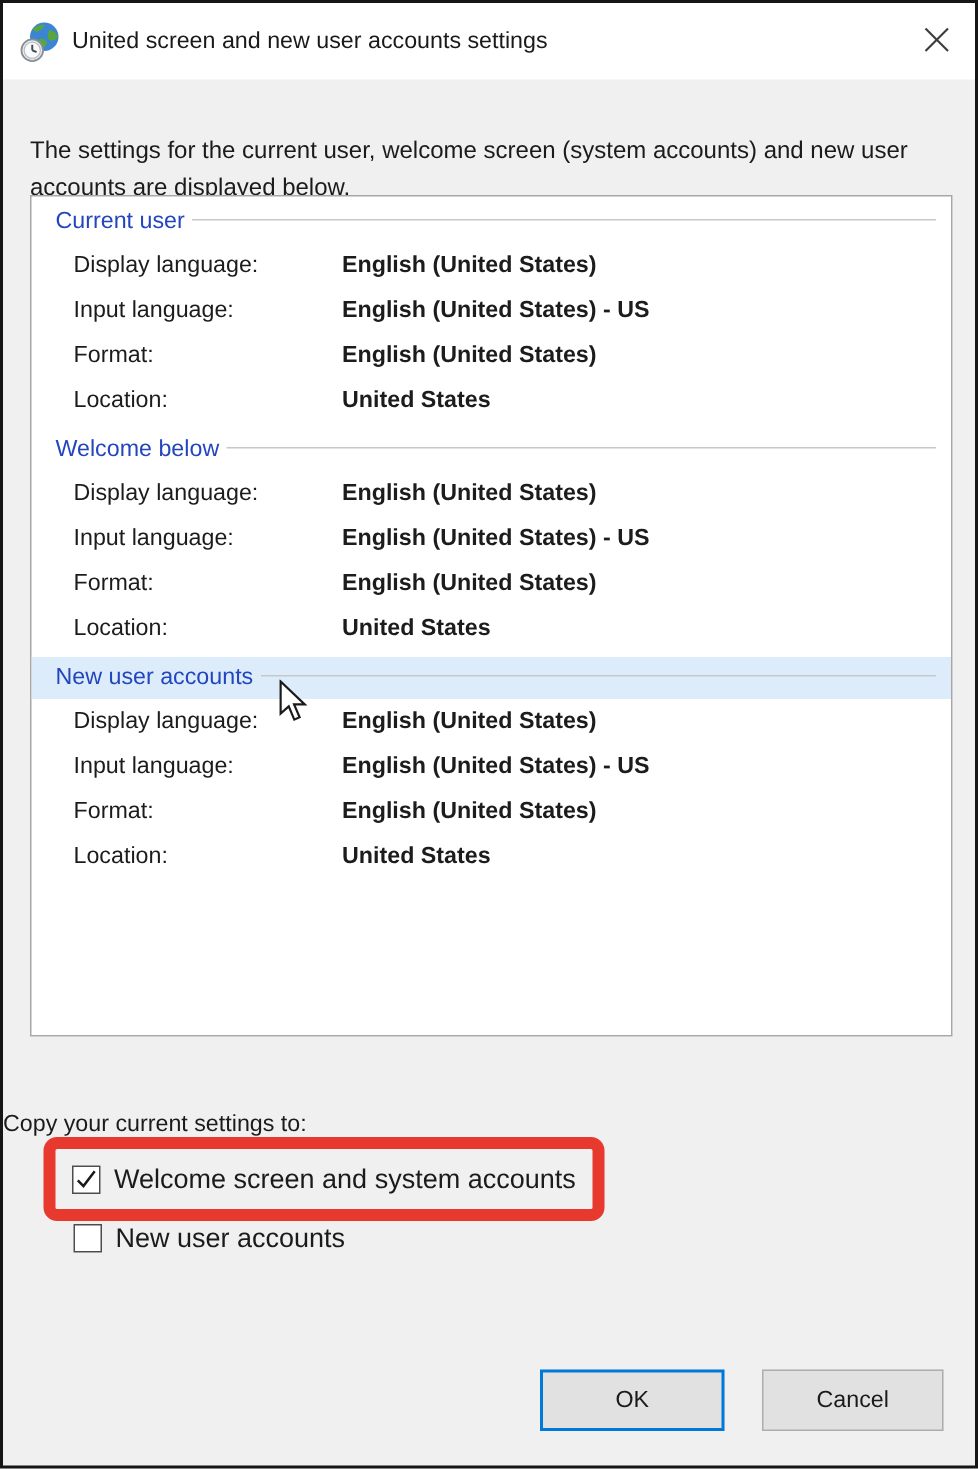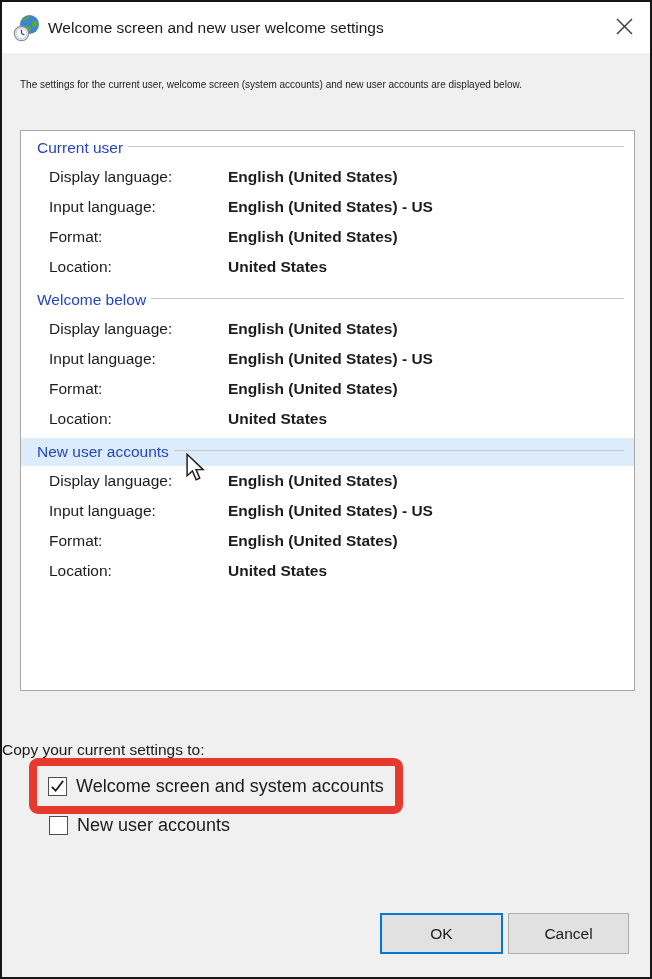--- a/index.html
+++ b/index.html
@@ -28,22 +28,22 @@
   .title-text{
     margin-left:7px;font-size:15.5px;color:#1a1a1a;white-space:nowrap;
   }
   .close-btn{
     margin-left:auto;margin-right:6px;width:40px;height:40px;
     display:flex;align-items:center;justify-content:center;
     background:transparent;border:none;cursor:pointer;
   }
   
   .description{
-    position:absolute;left:18px;top:70px;width:612px;
-    font-size:10px;line-height:25px;color:#1b1b1b;
+    position:absolute;left:18px;top:86px;width:612px;
+    font-size:16px;line-height:25px;color:#1b1b1b;
   }
   
   .panel{
     position:absolute;left:18px;top:128px;width:615px;height:561px;
     background:#ffffff;border:1px solid #a7a7a7;
     padding-top:3px;overflow:hidden;
   }
   .section-header{
     height:28px;margin-top:4px;display:flex;align-items:center;
     padding-left:16px;
@@ -81,21 +81,21 @@
   .checkbox svg{display:none;}
   .checkbox.checked svg{display:block;}
   .cb-label{margin-left:9px;font-size:18px;color:#1b1b1b;white-space:nowrap;}
   
   .btn{
     position:absolute;top:911px;height:41px;background:#e1e1e1;
     border:1px solid #adadad;font-size:15.5px;color:#1b1b1b;
     font-family:"Liberation Sans", sans-serif;cursor:pointer;
   }
   .btn.default{border:2px solid var(--accent);}
-  .btn-ok{left:378px;width:123px;}
+  .btn-ok{left:358px;width:123px;}
   .btn-cancel{left:506px;width:121px;}
   
   .cursor{position:absolute;left:183px;top:451px;width:20px;height:29px;pointer-events:none;}
 </style>
 </head>
 <body>
 
 <div class="dialog">
 
   <div class="titlebar">
@@ -104,21 +104,21 @@
         <circle cx="16.5" cy="10.5" r="9.5" fill="#3c85d2"></circle>
         <path d="M9 5 Q13 2 17 2.5 Q15 6 12 7 Q9.5 7.5 9 5 Z" fill="#59a63c"></path>
         <path d="M20 6 Q25 7 25.5 11 Q23 14 19.5 12.5 Q18 9 20 6 Z" fill="#59a63c"></path>
         <path d="M13 12 Q17 11 18.5 14.5 Q17 18.5 13.5 18 Q11.5 15 13 12 Z" fill="#59a63c"></path>
         <circle cx="8.5" cy="19.5" r="7.2" fill="#eceff2" stroke="#8a8f96" stroke-width="1.2"></circle>
         <circle cx="8.5" cy="19.5" r="5.4" fill="#f8fafc" stroke="#b9bec4" stroke-width="0.8"></circle>
         <line x1="8.5" y1="19.5" x2="8.5" y2="15.8" stroke="#444b52" stroke-width="1.3"></line>
         <line x1="8.5" y1="19.5" x2="11.4" y2="20.8" stroke="#444b52" stroke-width="1.3"></line>
       </svg>
     </span>
-    <span class="title-text">Welcome screen and new user welcome settings</span>
+    <span class="title-text">United screen and new user accounts settings</span>
     <button class="close-btn">
       <span>
         <svg width="17" height="17" viewBox="0 0 17 17">
           <line x1="1" y1="1" x2="16" y2="16" stroke="#3c3c3c" stroke-width="1.4"></line>
           <line x1="16" y1="1" x2="1" y2="16" stroke="#3c3c3c" stroke-width="1.4"></line>
         </svg>
       </span>
     </button>
   </div>
 

